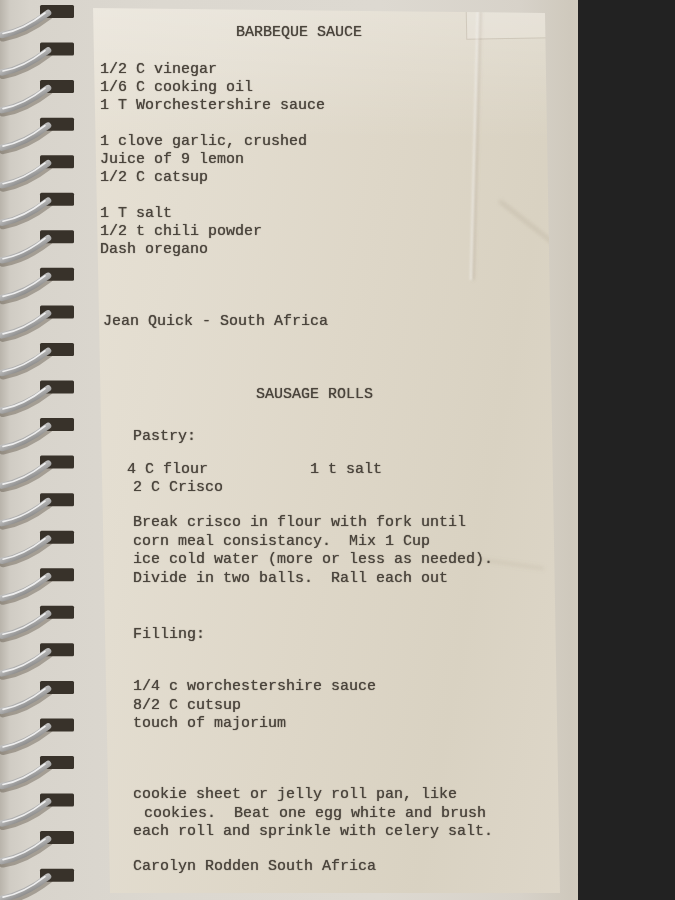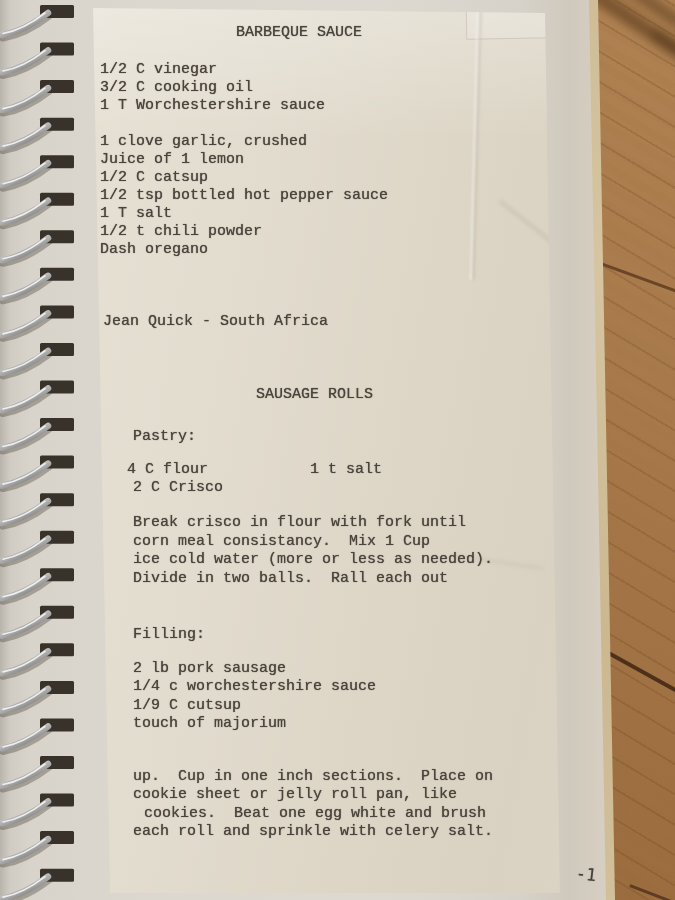--- a/index.html
+++ b/index.html
@@ -1,17 +1,17 @@
 <!DOCTYPE html>
 <html><head>
 <meta charset="utf-8">
 <style>
   html,body{margin:0;padding:0;background:#222;}
   .photo{
-    position:relative;width:675px;height:900px;overflow:hidden;
+    position:relative;width:578px;height:900px;overflow:hidden;
     font-family:"Liberation Mono","DejaVu Sans Mono",monospace;
   }
   
   .wood{
     position:absolute;inset:0;
     background:
       repeating-linear-gradient(31deg, rgba(0,0,0,0) 0 21px, rgba(105,66,30,0.22) 21px 23px, rgba(0,0,0,0) 23px 26px),
       repeating-linear-gradient(30deg, rgba(160,115,68,0.14) 0 8px, rgba(0,0,0,0) 8px 17px),
       linear-gradient(200deg,#b08252 0%,#a87a4b 35%,#9c6d3f 75%,#95663a 100%);
   }
@@ -89,49 +89,47 @@
   <div class="notebook-page"></div>
 
   <div class="recipe-sheet">
     <div class="tape"></div>
     <div class="crease v1"></div>
     <div class="crease d1"></div>
     <div class="crease d2"></div>
 
     <div class="tl" style="top:25px;left:236px">BARBEQUE SAUCE</div>
     <div class="tl" style="top:62px;left:100px">1/2 C vinegar</div>
-    <div class="tl" style="top:80px;left:100px">3/2 C cooking oil</div>
+    <div class="tl" style="top:80px;left:100px">1/6 C cooking oil</div>
     <div class="tl" style="top:98px;left:100px">1 T Worchestershire sauce</div>
     <div class="tl" style="top:134px;left:100px">1 clove garlic, crushed</div>
-    <div class="tl" style="top:152px;left:100px">Juice of 1 lemon</div>
+    <div class="tl" style="top:152px;left:100px">Juice of 9 lemon</div>
     <div class="tl" style="top:170px;left:100px">1/2 C catsup</div>
-    <div class="tl" style="top:188px;left:100px">1/2 tsp bottled hot pepper sauce</div>
     <div class="tl" style="top:206px;left:100px">1 T salt</div>
     <div class="tl" style="top:224px;left:100px">1/2 t chili powder</div>
     <div class="tl" style="top:242px;left:100px">Dash oregano</div>
     <div class="tl" style="top:314px;left:103px">Jean Quick - South Africa</div>
 
     <div class="tl" style="top:387px;left:256px">SAUSAGE ROLLS</div>
     <div class="tl" style="top:429px;left:133px">Pastry:</div>
     <div class="tl" style="top:462px;left:127px">4 C flour</div>
     <div class="tl" style="top:462px;left:310px">1 t salt</div>
     <div class="tl" style="top:480px;left:133px">2 C Crisco</div>
     <div class="tl" style="top:515px;left:133px">Break crisco in flour with fork until</div>
     <div class="tl" style="top:534px;left:133px">corn meal consistancy.  Mix 1 Cup</div>
     <div class="tl" style="top:552px;left:133px">ice cold water (more or less as needed).</div>
     <div class="tl" style="top:571px;left:133px">Divide in two balls.  Rall each out</div>
     <div class="tl" style="top:627px;left:133px">Filling:</div>
-    <div class="tl" style="top:661px;left:133px">2 lb pork sausage</div>
     <div class="tl" style="top:679px;left:133px">1/4 c worchestershire sauce</div>
-    <div class="tl" style="top:698px;left:133px">1/9 C cutsup</div>
+    <div class="tl" style="top:698px;left:133px">8/2 C cutsup</div>
     <div class="tl" style="top:716px;left:133px">touch of majorium</div>
-    <div class="tl" style="top:769px;left:133px">up.  Cup in one inch sections.  Place on</div>
     <div class="tl" style="top:787px;left:133px">cookie sheet or jelly roll pan, like</div>
     <div class="tl" style="top:806px;left:144px">cookies.  Beat one egg white and brush</div>
     <div class="tl" style="top:824px;left:133px">each roll and sprinkle with celery salt.</div>
+    <div class="tl" style="top:859px;left:133px">Carolyn Rodden South Africa</div>
   </div>
 
   <div class="page-mark">-1</div>
 
   <svg class="spiral" id="spiral-svg" width="90" height="900" viewBox="0 0 90 900">
     <defs>
       <linearGradient id="metalGrad" x1="0" y1="0" x2="1" y2="1">
         <stop offset="0" stop-color="#fdfdfd"></stop>
         <stop offset="0.35" stop-color="#cfcfcf"></stop>
         <stop offset="0.6" stop-color="#9a9a9a"></stop>

